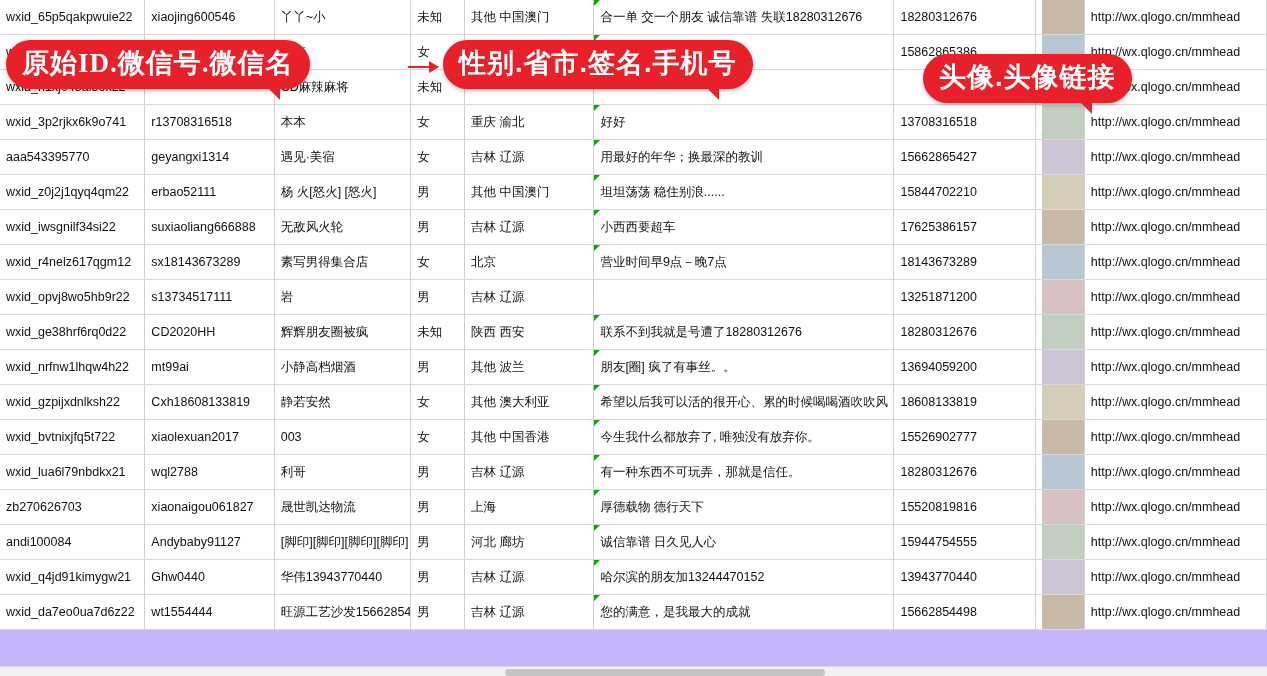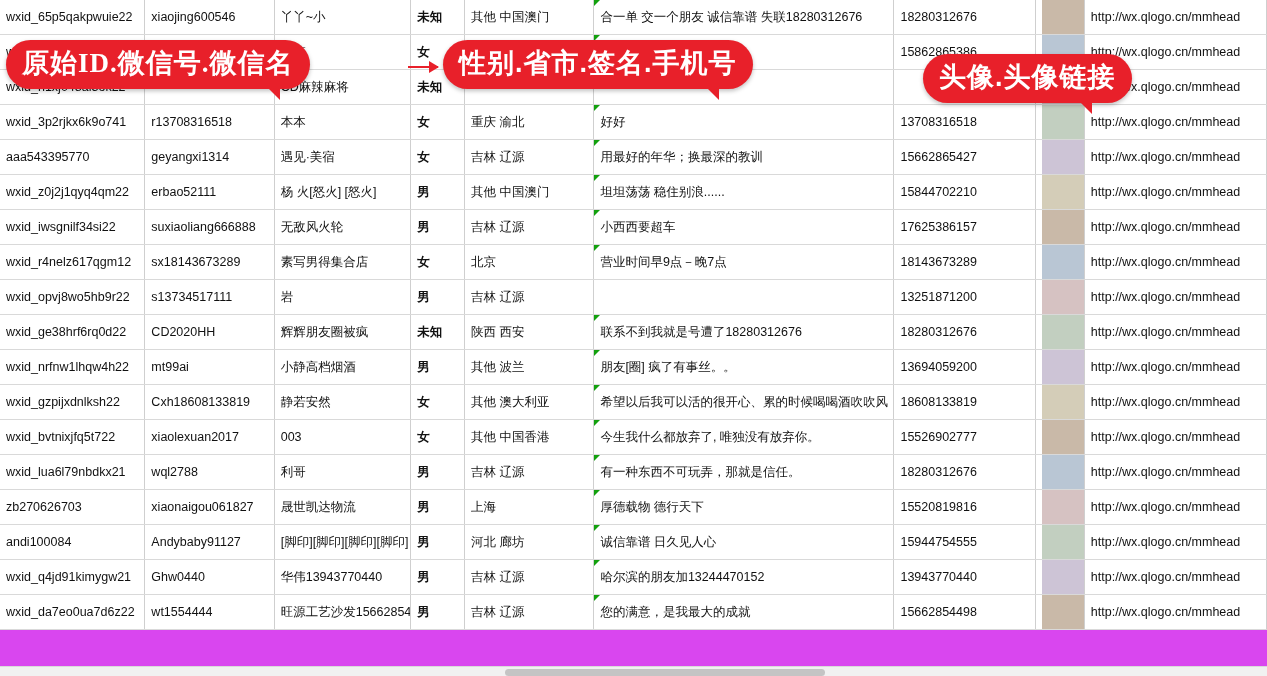--- a/index.html
+++ b/index.html
@@ -7,21 +7,21 @@
     margin: 0; padding: 0;
     width: 1267px; height: 676px;
     overflow: hidden;
     background: #ffffff;
     font-family: "Liberation Sans", sans-serif;
   }
   #app {
     position: relative;
     width: 1267px; height: 676px;
     overflow: hidden;
-    background: #d946ef;
+    background: #c4b5fd;
   }
 
   
   table.sheet {
     border-collapse: collapse;
     table-layout: fixed;
     width: 1267px;
     font-size: 12.5px;
     color: #111;
   }
@@ -31,21 +31,21 @@
     height: 34px;
     padding: 0 6px;
     white-space: nowrap;
     overflow: hidden;
     vertical-align: middle;
     background: #ffffff;
   }
   td.c0 { width: 140px; }
   td.c1 { width: 125px; margin-left: 17px; }
   td.c2 { width: 132px; }
-  td.c3 { width: 52px; font-weight: bold;  }
+  td.c3 { width: 52px;  }
   td.c4 { width: 125px; }
   td.c5 { width: 290px; }
   td.c6 { width: 137px; }
   td.c7 { width: 47px; padding: 0; }
   td.c8 { width: 176px; }
 
   td.c5 { border-right: 1px solid #cfcfcf; }
   td.c6 { color: #111; }
 
   

